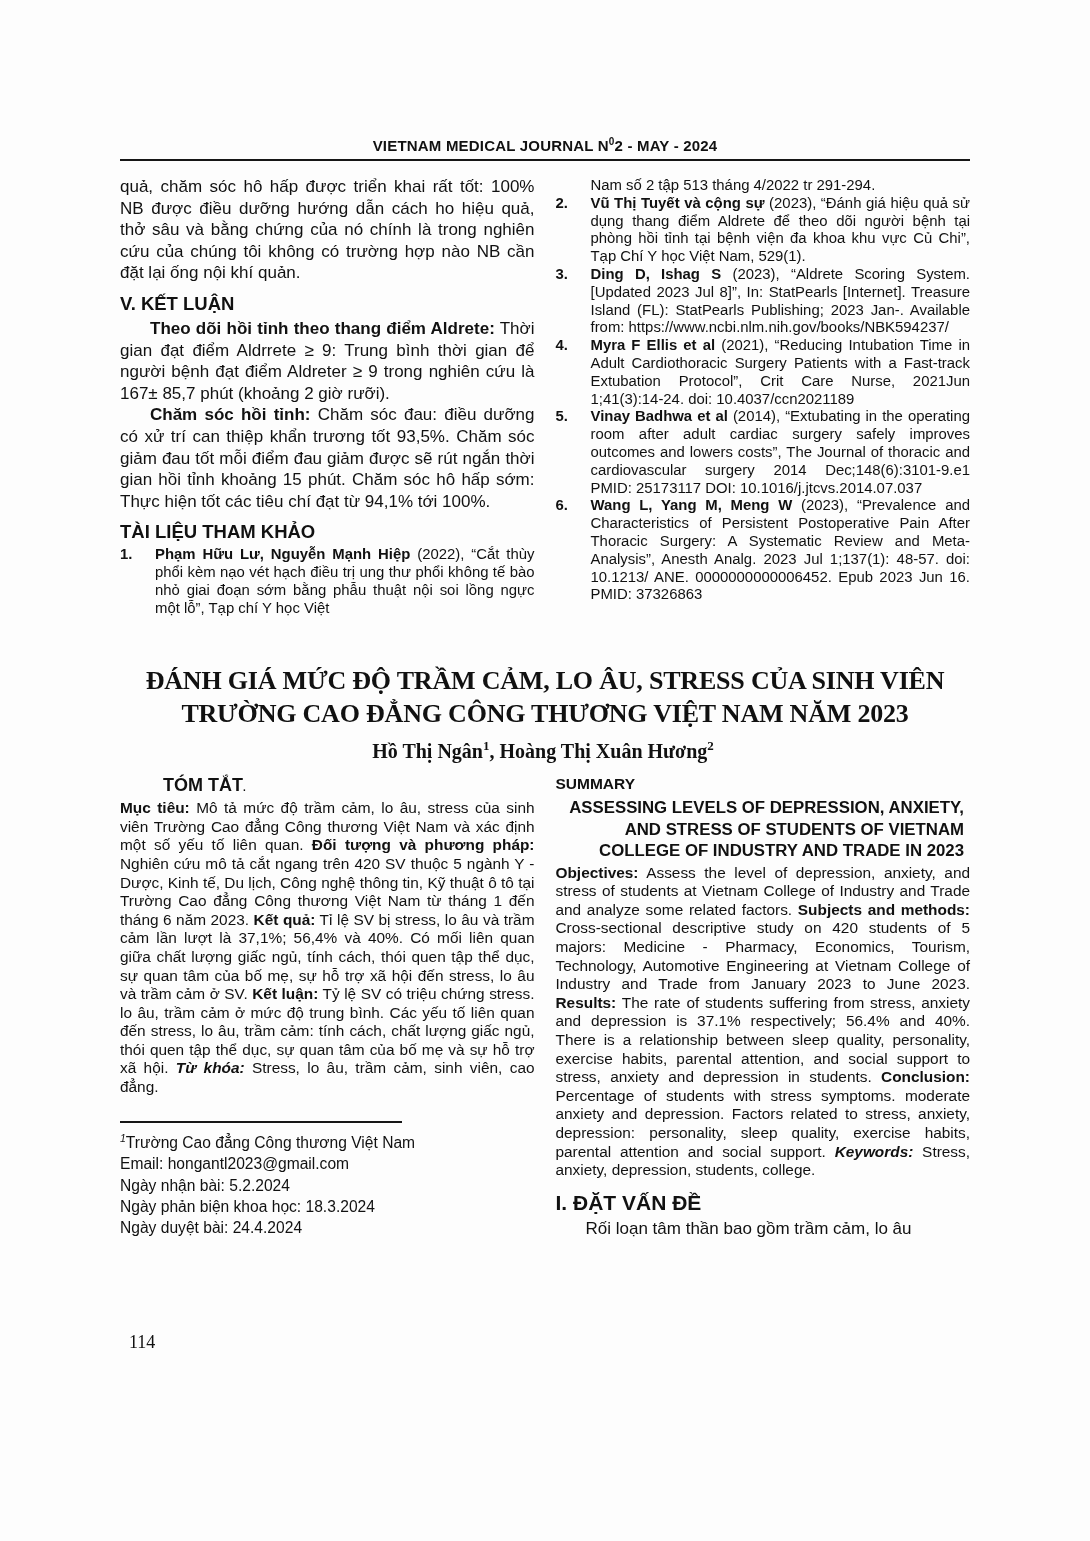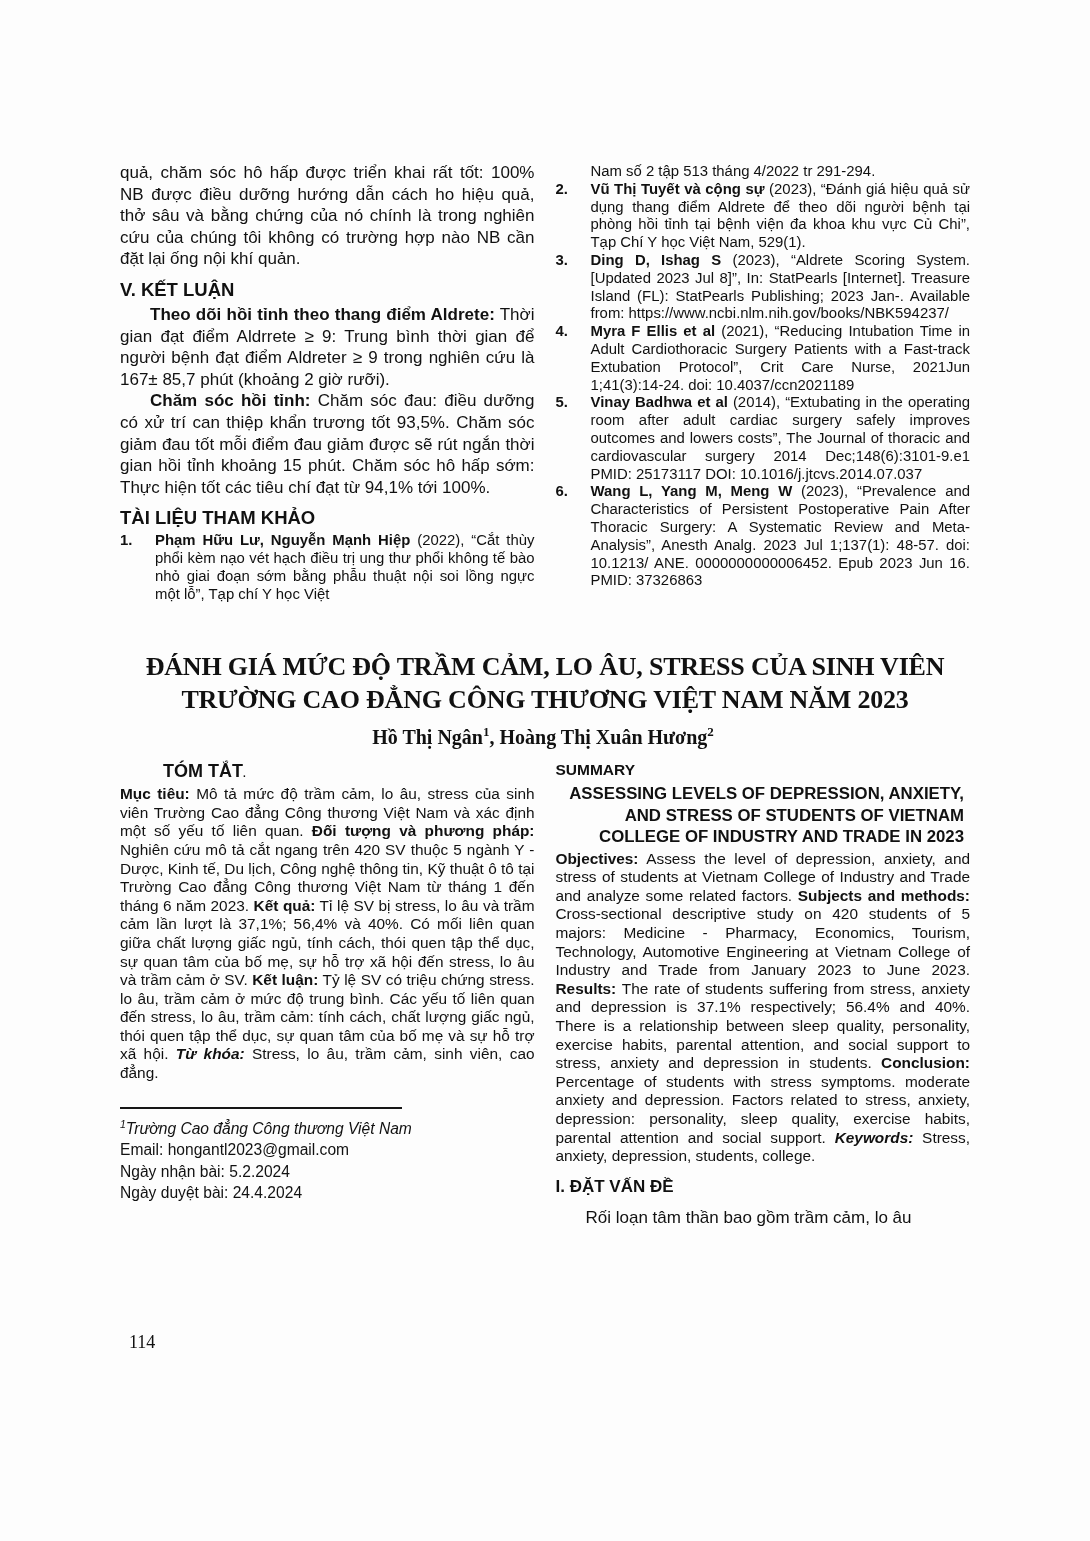--- a/index.html
+++ b/index.html
@@ -23,21 +23,21 @@
     font-weight:bold;
     font-size:15px;
     letter-spacing:.2px;
     padding-bottom:5px;
     border-bottom:2px solid #161616;
   }
   .running-head sup { font-size:10px; }
   
   .two-col { display:flex; gap:21px; }
   .col { width:414.5px; flex:0 0 414.5px; }
-  .section1 { margin-top:26px; }
+  .section1 { margin-top:15px; }
   
   .body-text {
     font-size:17px;
     line-height:21.6px;
     text-align:justify;
   }
   .indent { text-indent:30px; }
   .sec-heading {
     font-size:18.5px;
     font-weight:bold;
@@ -77,41 +77,44 @@
     text-align:justify;
   }
   .summary-heading { font-size:15.5px; font-weight:bold; margin-bottom:4px; }
   .summary-title {
     font-weight:bold;
     font-size:16.8px;
     line-height:21.5px;
     text-align:right;
     margin:0 6px 2px 6px;
   }
-  .intro-heading { font-size:17px; font-weight:bold; margin-top:11px; margin-bottom:10px; }
+  .intro-heading { font-size:21px; font-weight:bold; margin-top:11px; margin-bottom:3px; }
   .intro-text { font-size:17px; line-height:21.6px; text-align:justify; text-indent:30px; }
   
   .footnote-block { margin-top:24px; }
   .fn-rule { width:282px; border-top:2px solid #161616; margin-bottom:5px; }
   .fn-line { font-size:15.6px; line-height:21.4px; }
   .fn-line sup { font-size:10.5px; }
   
   .page-number {
     position:absolute;
     left:129px; top:1332px;
     font-family:"Liberation Serif", serif;
     font-size:18px;
   }
 </style>
 </head>
 <body>
 
 <div class="page">
   <div class="content">
 
+    <div class="running-head">
+      <span><span>VIETNAM MEDICAL JOURNAL N</span><sup>0</sup><span>2 - MAY  - 2024</span></span>
+    </div>
 
     <section class="two-col section1">
       <div class="col">
         <p class="body-text"><span>quả, chăm sóc hô hấp được triển khai rất tốt: 100% NB được điều dưỡng hướng dẫn cách ho hiệu quả, thở sâu và bằng chứng của nó chính là trong nghiên cứu của chúng tôi không có trường hợp nào NB cần đặt lại ống nội khí quản.</span></p>
         <h3 class="sec-heading">V. KẾT LUẬN</h3>
         <p class="body-text indent"><span style="font-weight: bold;">Theo dõi hồi tỉnh theo thang điểm Aldrete:</span><span> Thời gian đạt điểm Aldrrete ≥ 9: Trung bình thời gian để người bệnh đạt điểm Aldreter ≥ 9 trong nghiên cứu là 167± 85,7 phút (khoảng 2 giờ rưỡi).</span></p>
         <p class="body-text indent"><span style="font-weight: bold;">Chăm sóc hồi tỉnh:</span><span> Chăm sóc đau: điều dưỡng có xử trí can thiệp khẩn trương tốt 93,5%. Chăm sóc giảm đau tốt mỗi điểm đau giảm được sẽ rút ngắn thời gian hồi tỉnh khoảng 15 phút. Chăm sóc hô hấp sớm: Thực hiện tốt các tiêu chí đạt từ 94,1% tới 100%.</span></p>
         <h3 class="sec-heading">TÀI LIỆU THAM KHẢO</h3>
         <div class="ref-list">
           <div class="ref">
@@ -161,23 +164,24 @@
 
     <section class="two-col section2">
       <div class="col">
         <h3 class="abstract-heading">
           <span>TÓM TẮT</span><span class="heading-dot">.</span>
         </h3>
         <p class="abstract indent-first"><span style="font-weight: bold;">Mục tiêu:</span><span> Mô tả mức độ trầm cảm, lo âu, stress của sinh viên Trường Cao đẳng Công thương Việt Nam và xác định một số yếu tố liên quan. </span><span style="font-weight: bold;">Đối tượng và phương pháp:</span><span> Nghiên cứu mô tả cắt ngang trên 420 SV thuộc 5 ngành Y - Dược, Kinh tế, Du lịch, Công nghệ thông tin, Kỹ thuật ô tô tại Trường Cao đẳng Công thương Việt Nam từ tháng 1 đến tháng 6 năm 2023. </span><span style="font-weight: bold;">Kết quả:</span><span> Tỉ lệ SV bị stress, lo âu và trầm cảm lần lượt là 37,1%; 56,4% và 40%. Có mối liên quan giữa chất lượng giấc ngủ, tính cách, thói quen tập thể dục, sự quan tâm của bố mẹ, sự hỗ trợ xã hội đến stress, lo âu và trầm cảm ở SV. </span><span style="font-weight: bold;">Kết luận:</span><span> Tỷ lệ SV có triệu chứng stress. lo âu, trầm cảm ở mức độ trung bình. Các yếu tố liên quan đến stress, lo âu, trầm cảm: tính cách, chất lượng giấc ngủ, thói quen tập thể dục, sự quan tâm của bố mẹ và sự hỗ trợ xã hội. </span><span style="font-weight: bold; font-style: italic;">Từ khóa:</span><span> Stress, lo âu, trầm cảm, sinh viên, cao đẳng.</span></p>
 
         <div class="footnote-block">
           <div class="fn-rule"></div>
-          <div class="fn-line"><sup style="font-style: italic;">1</sup><span style="font-style: italic;">Trường Cao đẳng Công thương Việt Nam</span></div>
+          <div class="fn-line"><sup style="font-style: italic;">1</sup><span style="">Trường Cao đẳng Công thương Việt Nam</span></div>
           <div class="fn-line">Email: hongantl2023@gmail.com</div>
           <div class="fn-line">Ngày nhận bài: 5.2.2024</div>
+          <div class="fn-line">Ngày phản biện khoa học: 18.3.2024</div>
           <div class="fn-line">Ngày duyệt bài: 24.4.2024</div>
         </div>
       </div>
 
       <div class="col">
         <h3 class="summary-heading">SUMMARY</h3>
         <div class="summary-title">ASSESSING LEVELS OF DEPRESSION, ANXIETY, AND STRESS OF STUDENTS OF VIETNAM COLLEGE OF INDUSTRY AND TRADE IN 2023</div>
         <p class="abstract indent-first"><span style="font-weight: bold;">Objectives:</span><span> Assess the level of depression, anxiety, and stress of students at Vietnam College of Industry and Trade and analyze some related factors. </span><span style="font-weight: bold;">Subjects and methods:</span><span> Cross-sectional descriptive study on 420 students of 5 majors: Medicine - Pharmacy, Economics, Tourism, Technology, Automotive Engineering at Vietnam College of Industry and Trade from January 2023 to June 2023. </span><span style="font-weight: bold;">Results:</span><span> The rate of students suffering from stress, anxiety and depression is 37.1% respectively; 56.4% and 40%. There is a relationship between sleep quality, personality, exercise habits, parental attention, and social support to stress, anxiety and depression in students. </span><span style="font-weight: bold;">Conclusion:</span><span> Percentage of students with stress symptoms. moderate anxiety and depression. Factors related to stress, anxiety, depression: personality, sleep quality, exercise habits, parental attention and social support. </span><span style="font-weight: bold; font-style: italic;">Keywords:</span><span> Stress, anxiety, depression, students, college.</span></p>
         <h3 class="intro-heading">I. ĐẶT VẤN ĐỀ</h3>
         <p class="intro-text">Rối loạn tâm thần bao gồm trầm cảm, lo âu</p>

